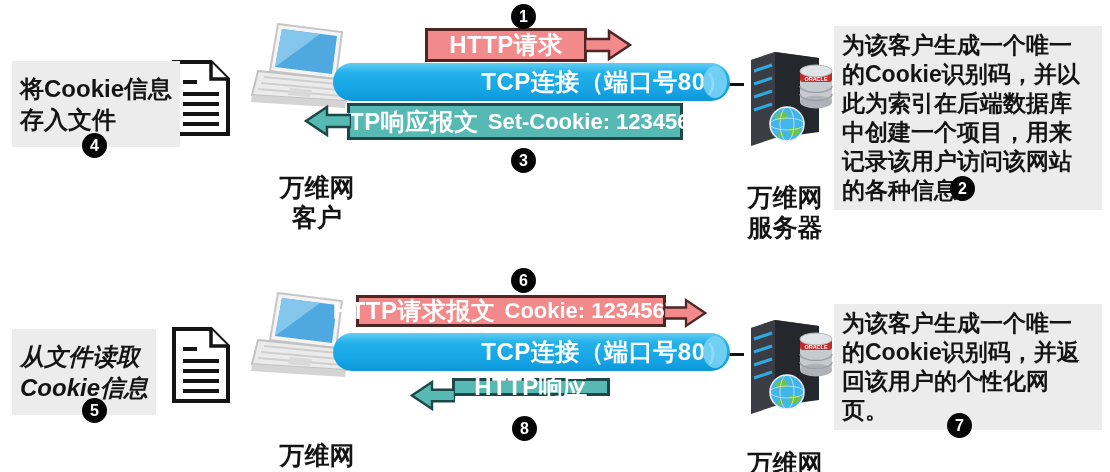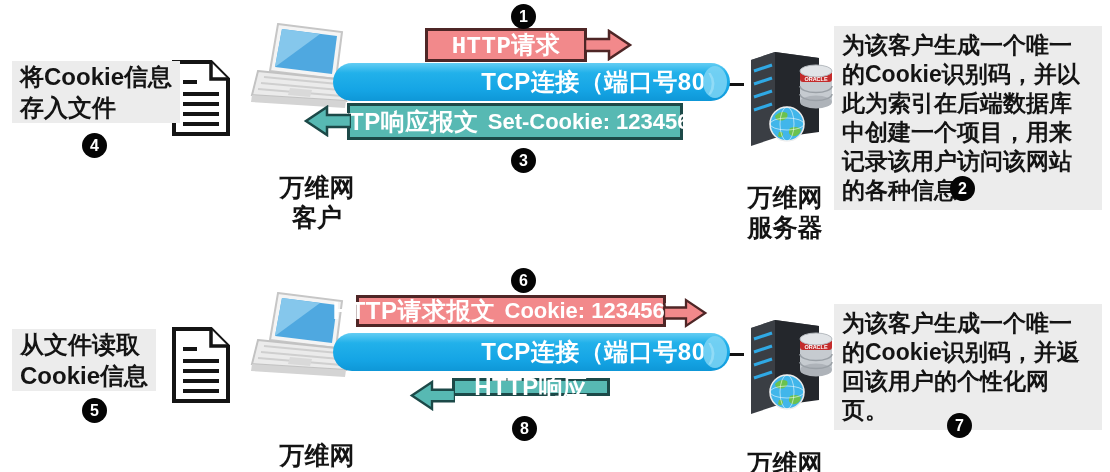--- a/index.html
+++ b/index.html
@@ -23,37 +23,37 @@
   .tube{
     background:linear-gradient(180deg,#63cdf3 0%,#22b1ea 26%,#15a5e5 70%,#0e97d7 100%);
     border-radius:19px;color:#fff;display:flex;align-items:center;justify-content:flex-end;z-index:2;
   }
   .tube .cap{
     position:absolute;right:3px;top:3px;bottom:3px;width:24px;border-radius:50%;
     background:#7ed5f4;opacity:.85;
   }
   .biglabel{font-size:24px;letter-spacing:.5px;white-space:nowrap;}
   .smalllabel{font-size:22px;white-space:nowrap;}
-  .graynote{background:#ECECEC;padding:0 8px;z-index:1;}
+  .graynote{background:#ECECEC;padding:12px 8px;z-index:1;}
   .graynote div{font-size:24px;line-height:31px;white-space:nowrap;}
   .rightnote{background:#ECECEC;width:252px;padding:5px 8px;font-size:23px;line-height:29px;z-index:1;}
   .iconlabel{text-align:center;font-size:25px;line-height:30px;z-index:4;margin-top:48px;}
   .conn{height:3px;background:#111;z-index:1;}
   svg{display:block;}
 </style>
 </head>
 <body>
 
 <div class="stage">
 
   <div class="abs badge" style="left:511px;top:4px;">
     <span>1</span>
   </div>
 
-  <div class="abs pinkbox" style="left:425px;top:28px;width:162px;height:34px;font-family:Liberation Mono, monospace;">
+  <div class="abs pinkbox" style="left:425px;top:28px;width:162px;height:34px;">
     <span class="biglabel">HTTP请求</span>
   </div>
   <svg class="abs" style="left:585px;top:29px;z-index:3;" width="48" height="32" viewBox="0 0 48 32">
     <polygon points="0,10 24,10 24,2 45,16 24,30 24,22 0,22" fill="#F2898B" stroke="#4E2626" stroke-width="2.5"></polygon>
   </svg>
 
   <div class="abs conn" style="left:336px;top:85px;width:30px;"></div>
   <div class="abs conn" style="left:722px;top:83px;width:22px;"></div>
 
   <div class="abs tube" style="left:333px;top:63px;width:397px;height:38px;">
@@ -169,21 +169,21 @@
     <span class="biglabel">HTTP响应</span>
   </div>
   <svg class="abs" style="left:409px;top:380px;z-index:3;" width="46" height="31" viewBox="0 0 48 32">
     <polygon points="48,10 24,10 24,2 3,16 24,30 24,22 48,22" fill="#57B9B3" stroke="#1C4948" stroke-width="2.5"></polygon>
   </svg>
 
   <div class="abs badge" style="left:512px;top:416px;">
     <span>8</span>
   </div>
 
-  <div class="abs graynote" style="left:12px;top:329px;">
+  <div class="abs graynote" style="left:12px;top:329px;font-style:italic;">
     <div>从文件读取</div>
     <div>Cookie信息</div>
   </div>
   <div class="abs badge" style="left:82px;top:398px;">
     <span>5</span>
   </div>
 
   <svg class="abs" style="left:171px;top:326px;" width="60" height="78" viewBox="0 0 60 78">
     <path d="M3,3 h37 l17,17 v55 h-54 z" fill="#fff" stroke="#141414" stroke-width="4"></path>
     <path d="M40,3 v17 h17" fill="#fff" stroke="#141414" stroke-width="3.5"></path>

